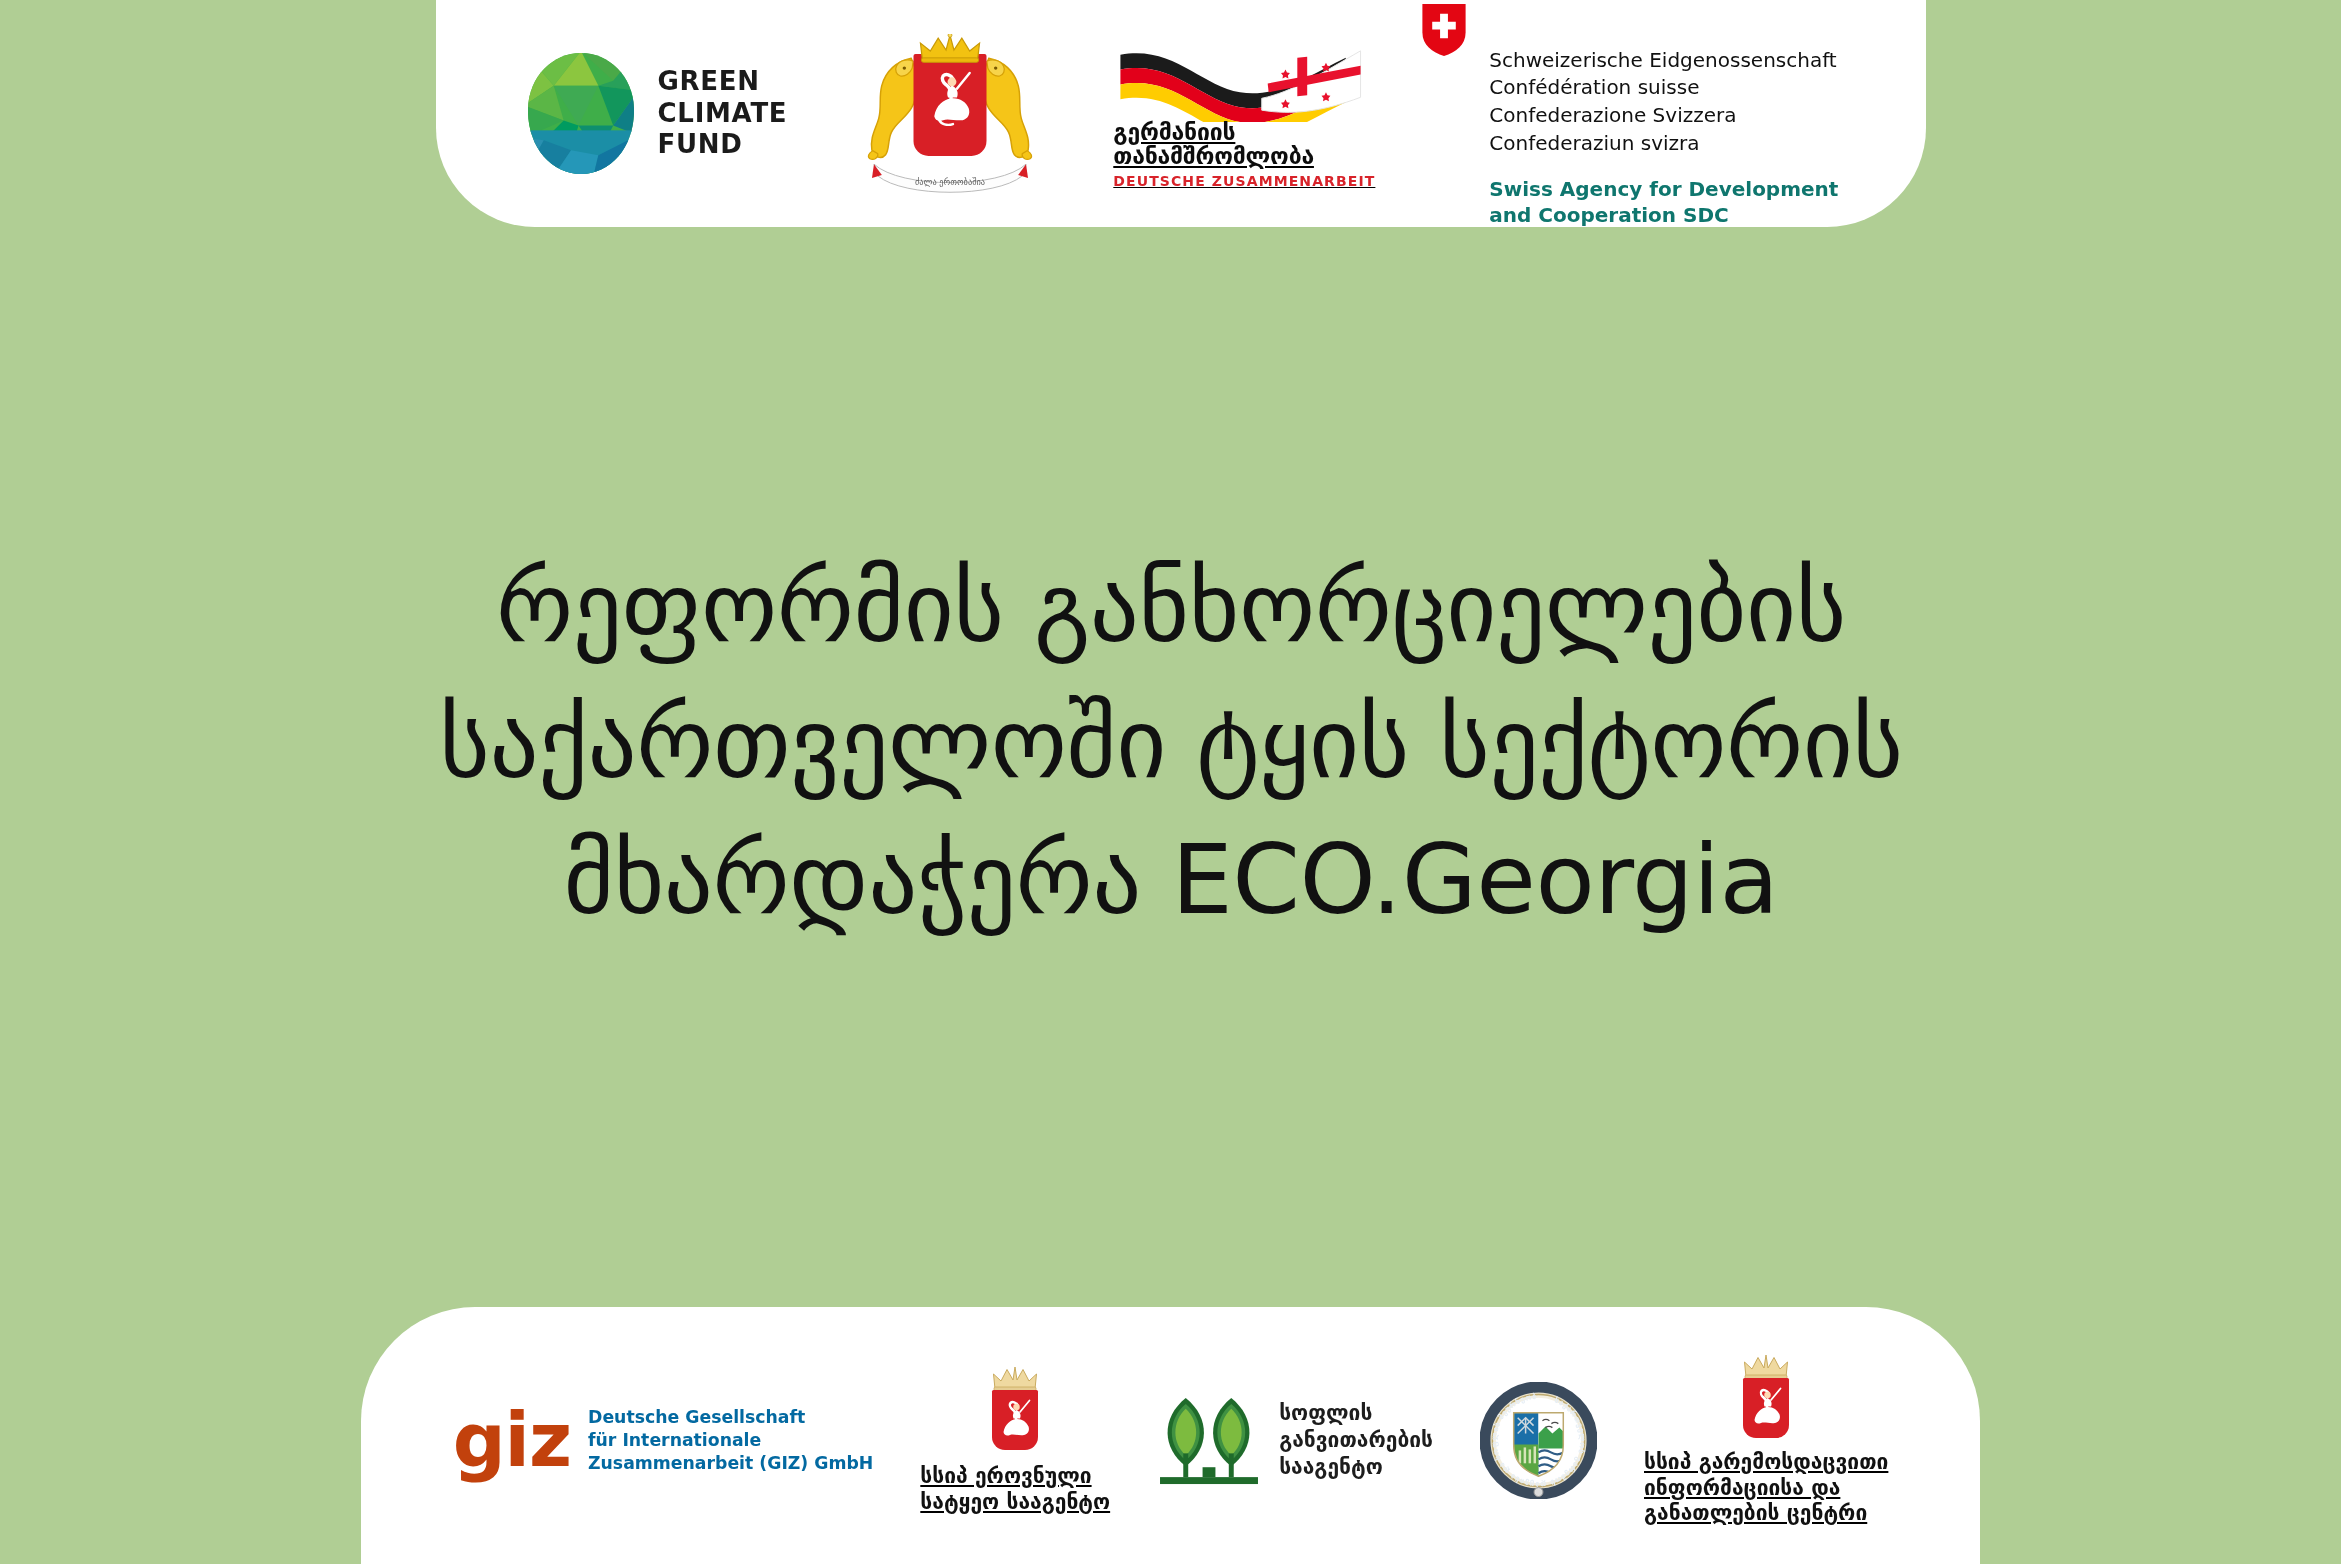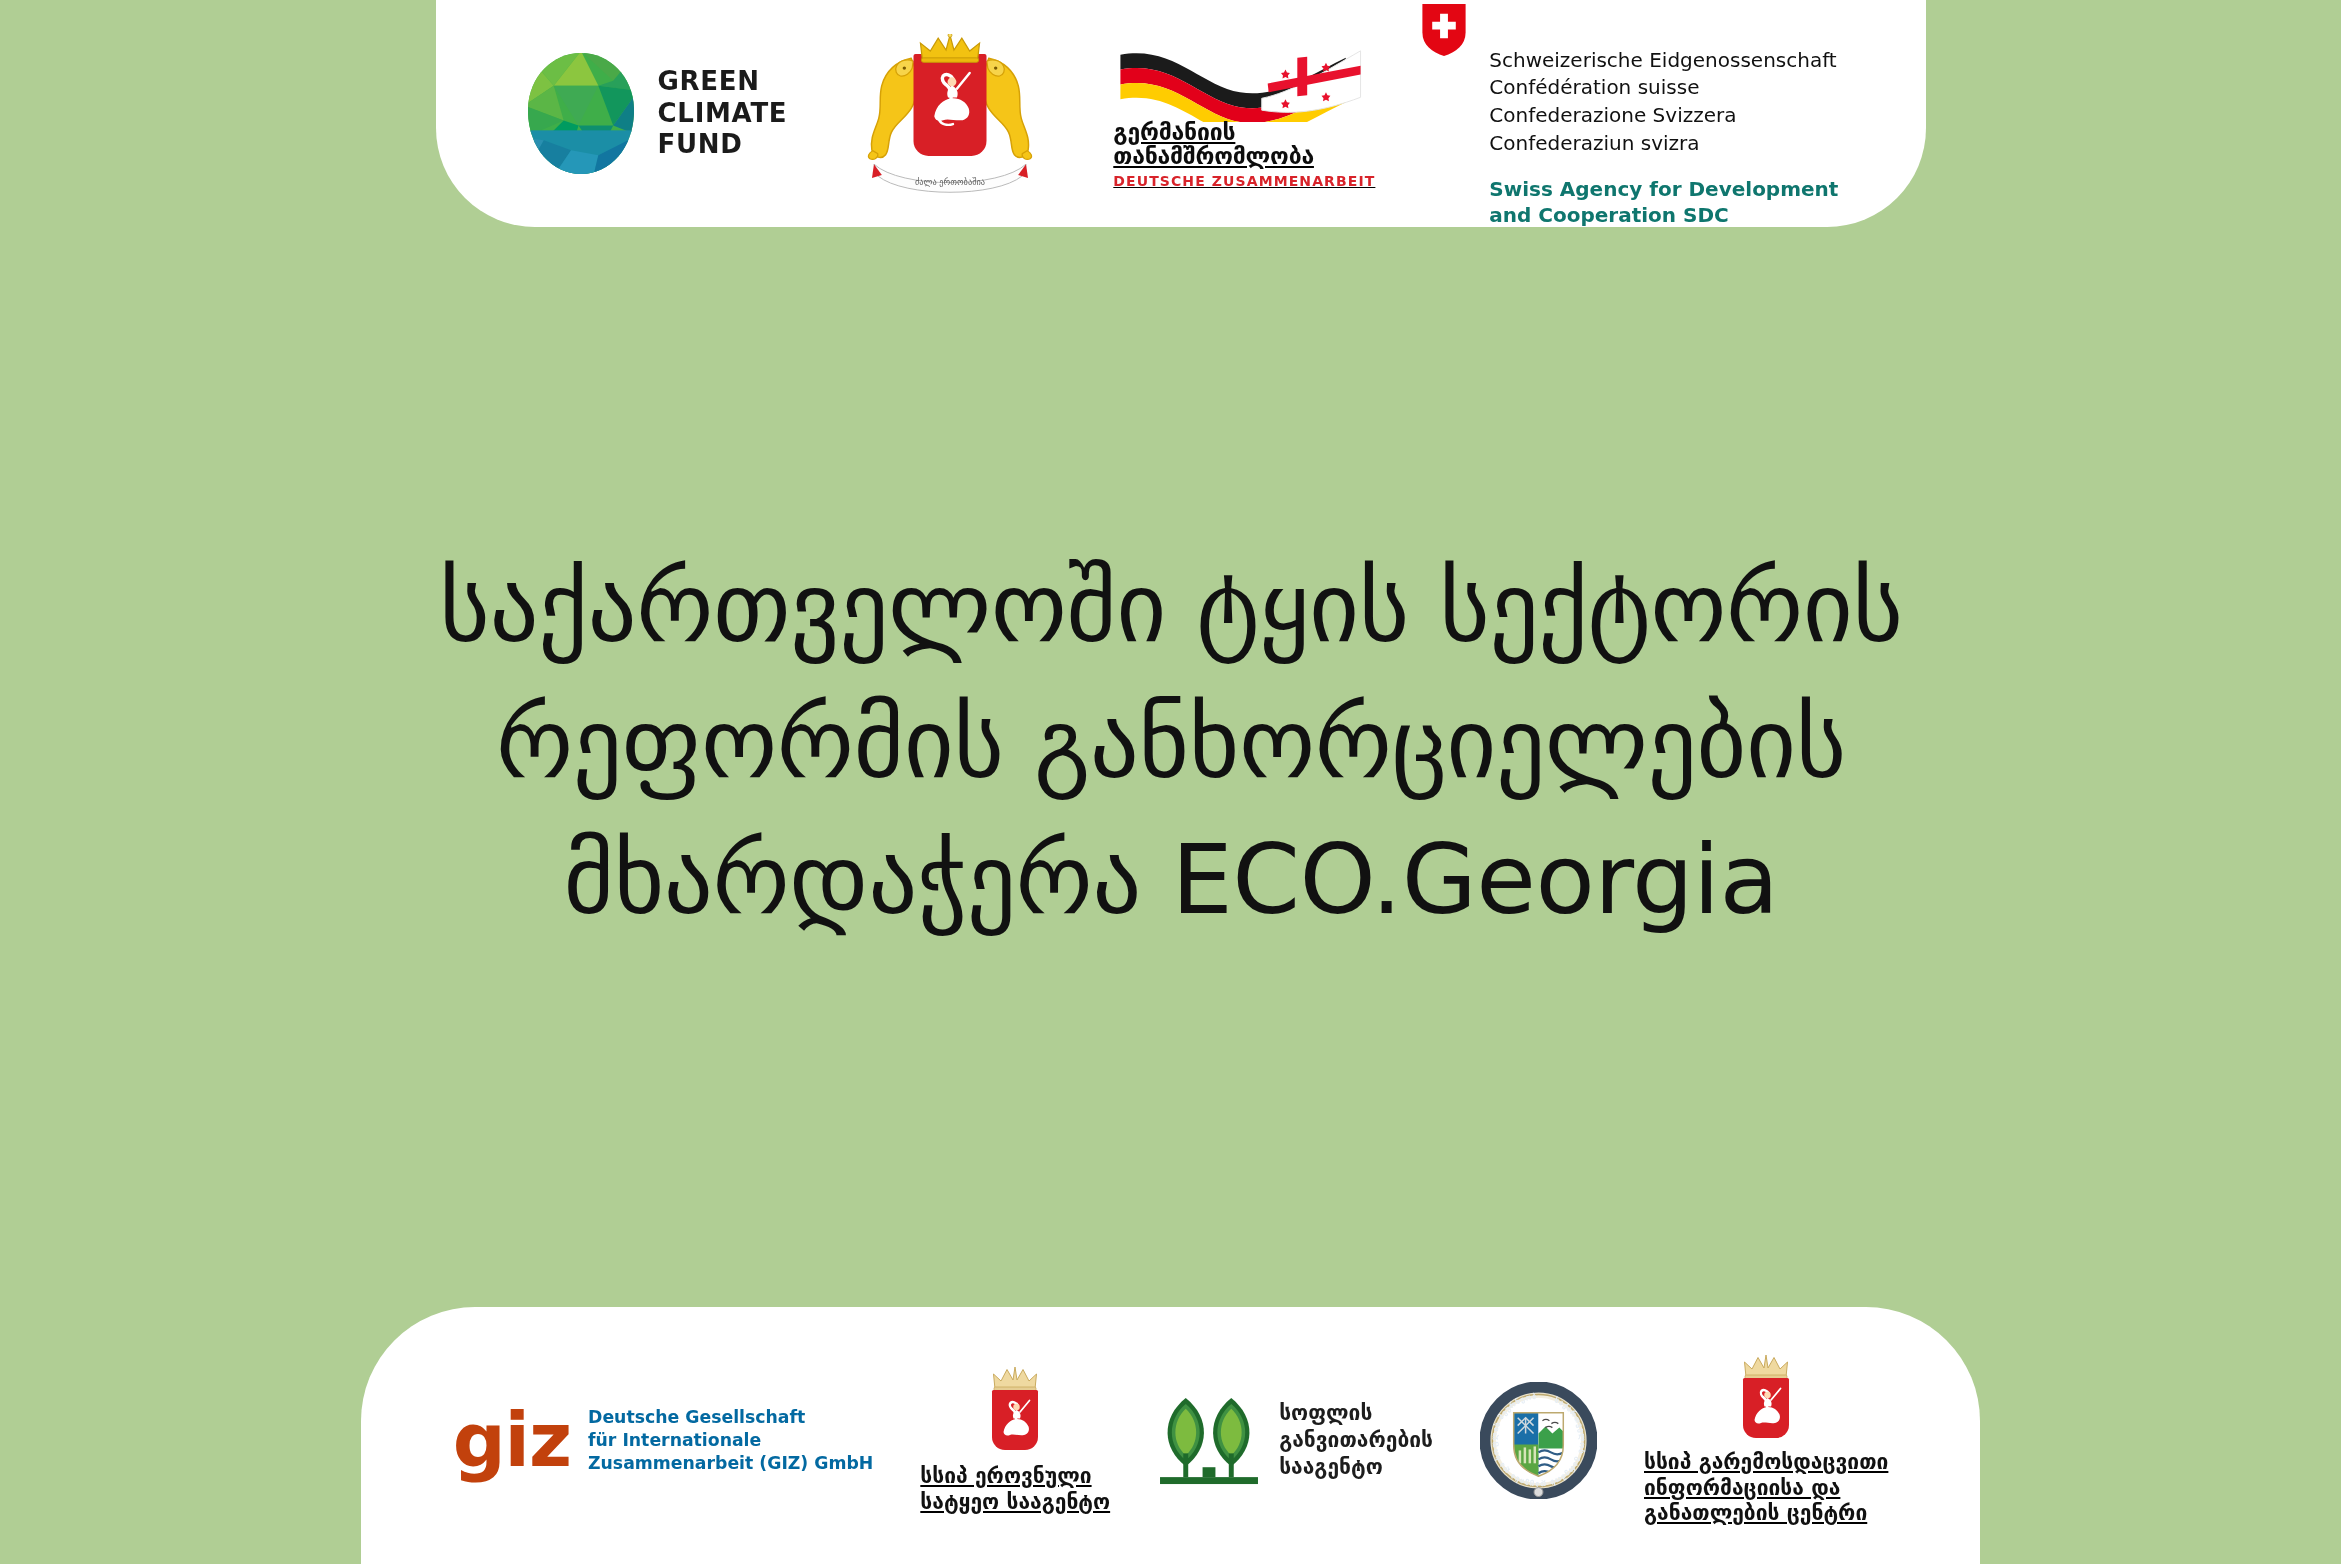--- a/index.html
+++ b/index.html
@@ -287,22 +287,22 @@
         <div class="swiss-sdc">
           <div>Swiss Agency for Development</div>
           <div>and Cooperation SDC</div>
         </div>
       </div>
     </div>
 
   </div>
 
   <div class="title-block">
+    <div class="title-line">რეფორმის განხორციელების</div>
     <div class="title-line">საქართველოში ტყის სექტორის</div>
-    <div class="title-line">რეფორმის განხორციელების</div>
     <div class="title-line">მხარდაჭერა ECO.Georgia</div>
   </div>
 
   <div class="banner banner-bottom">
 
     <div class="logo">
       <div class="giz-word">giz</div>
       <div class="giz-text">
         <div>Deutsche Gesellschaft</div>
         <div>für Internationale</div>

